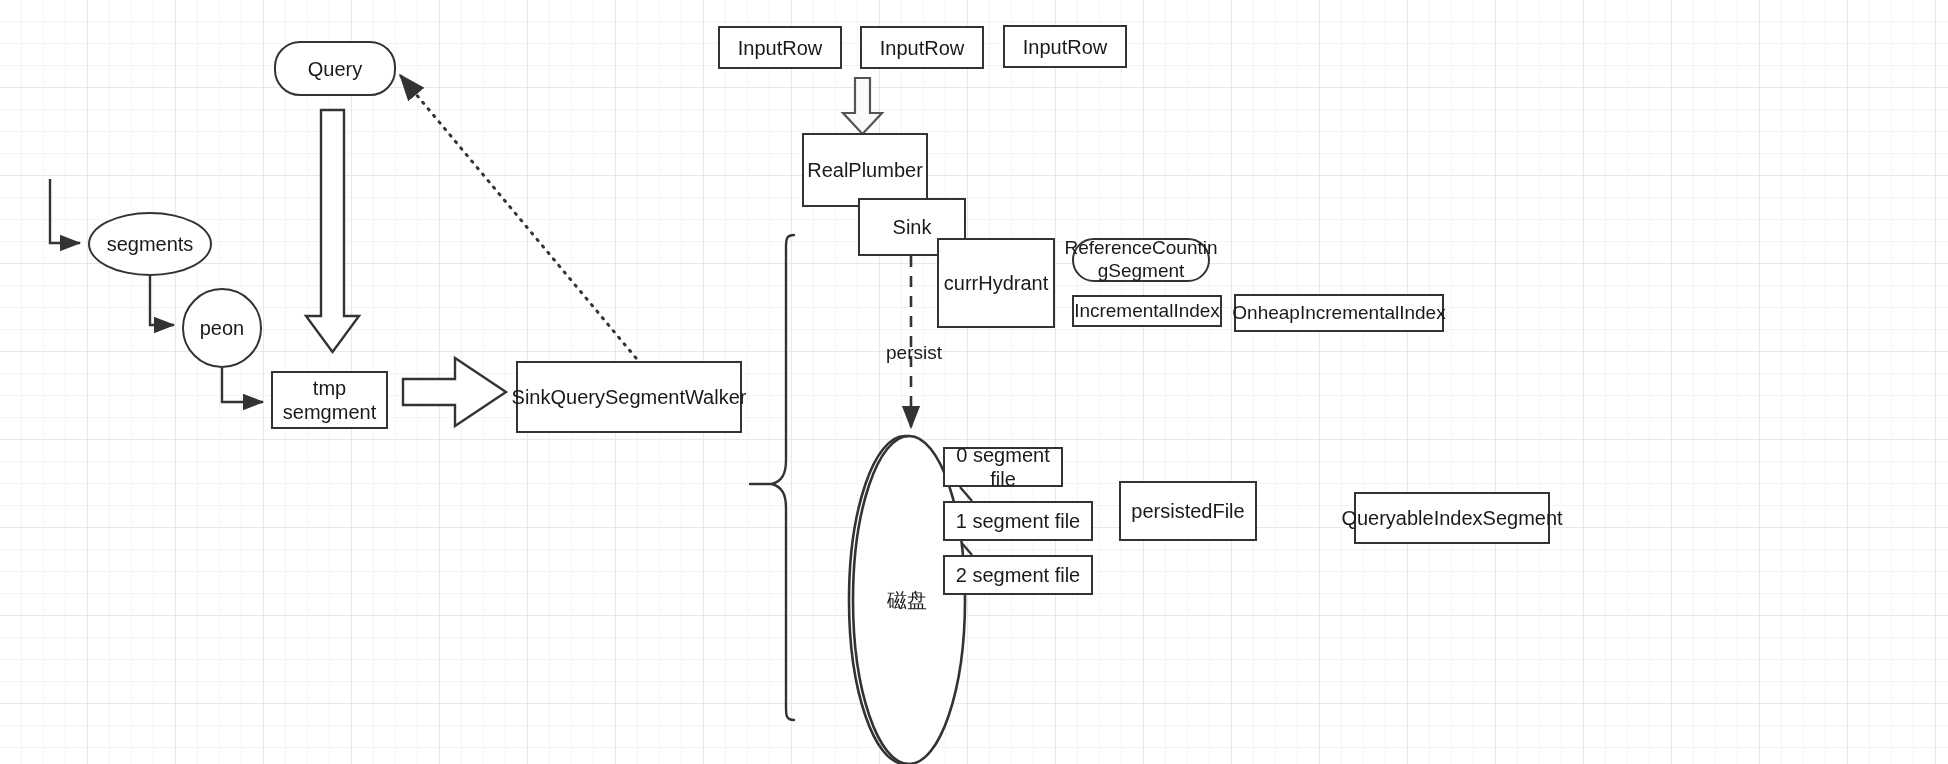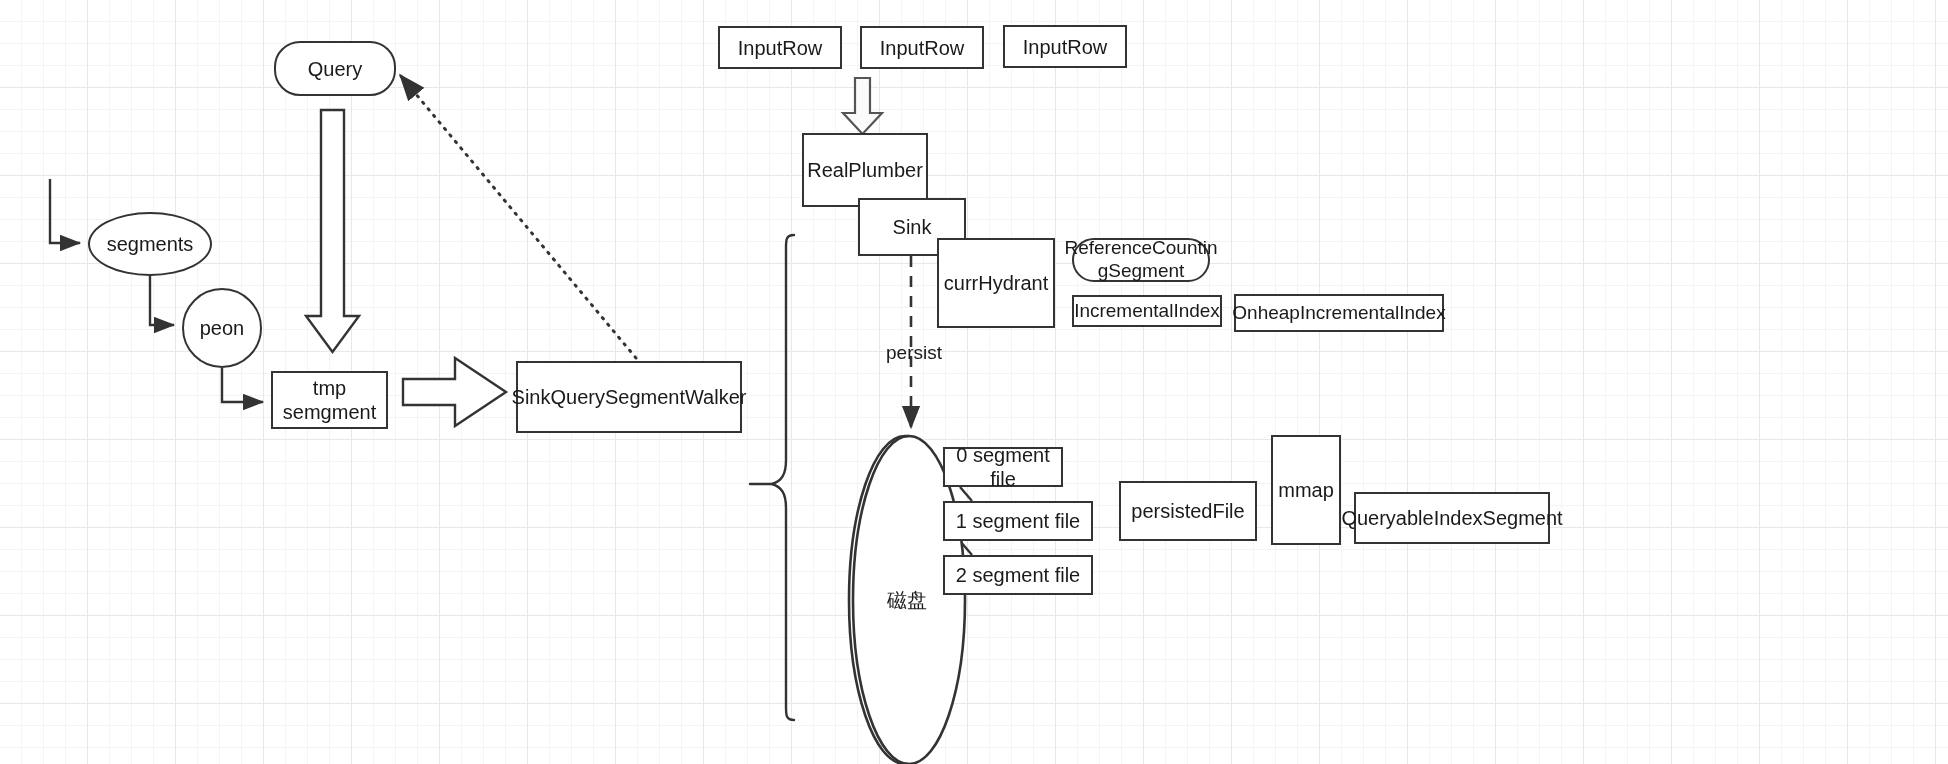--- a/index.html
+++ b/index.html
@@ -212,23 +212,20 @@
   </div>
 
   <div class="node rect" style="left:943px; top:555px; width:150px; height:40px; z-index:8;">
     <span>2 segment file</span>
   </div>
 
   <div class="node rect" style="left:1119px; top:481px; width:138px; height:60px;">
     <span>persistedFile</span>
   </div>
 
-  <div class="node rect" style="left:1271px; top:435px; width:70px; height:110px;">
-    <span>mmap</span>
-  </div>
 
   <div class="node rect" style="left:1354px; top:492px; width:196px; height:52px;">
     <span>QueryableIndexSegment</span>
   </div>
 
   <div class="edge-label" style="left:886px; top:342px;">
     <span>persist</span>
   </div>
 
 </div>

